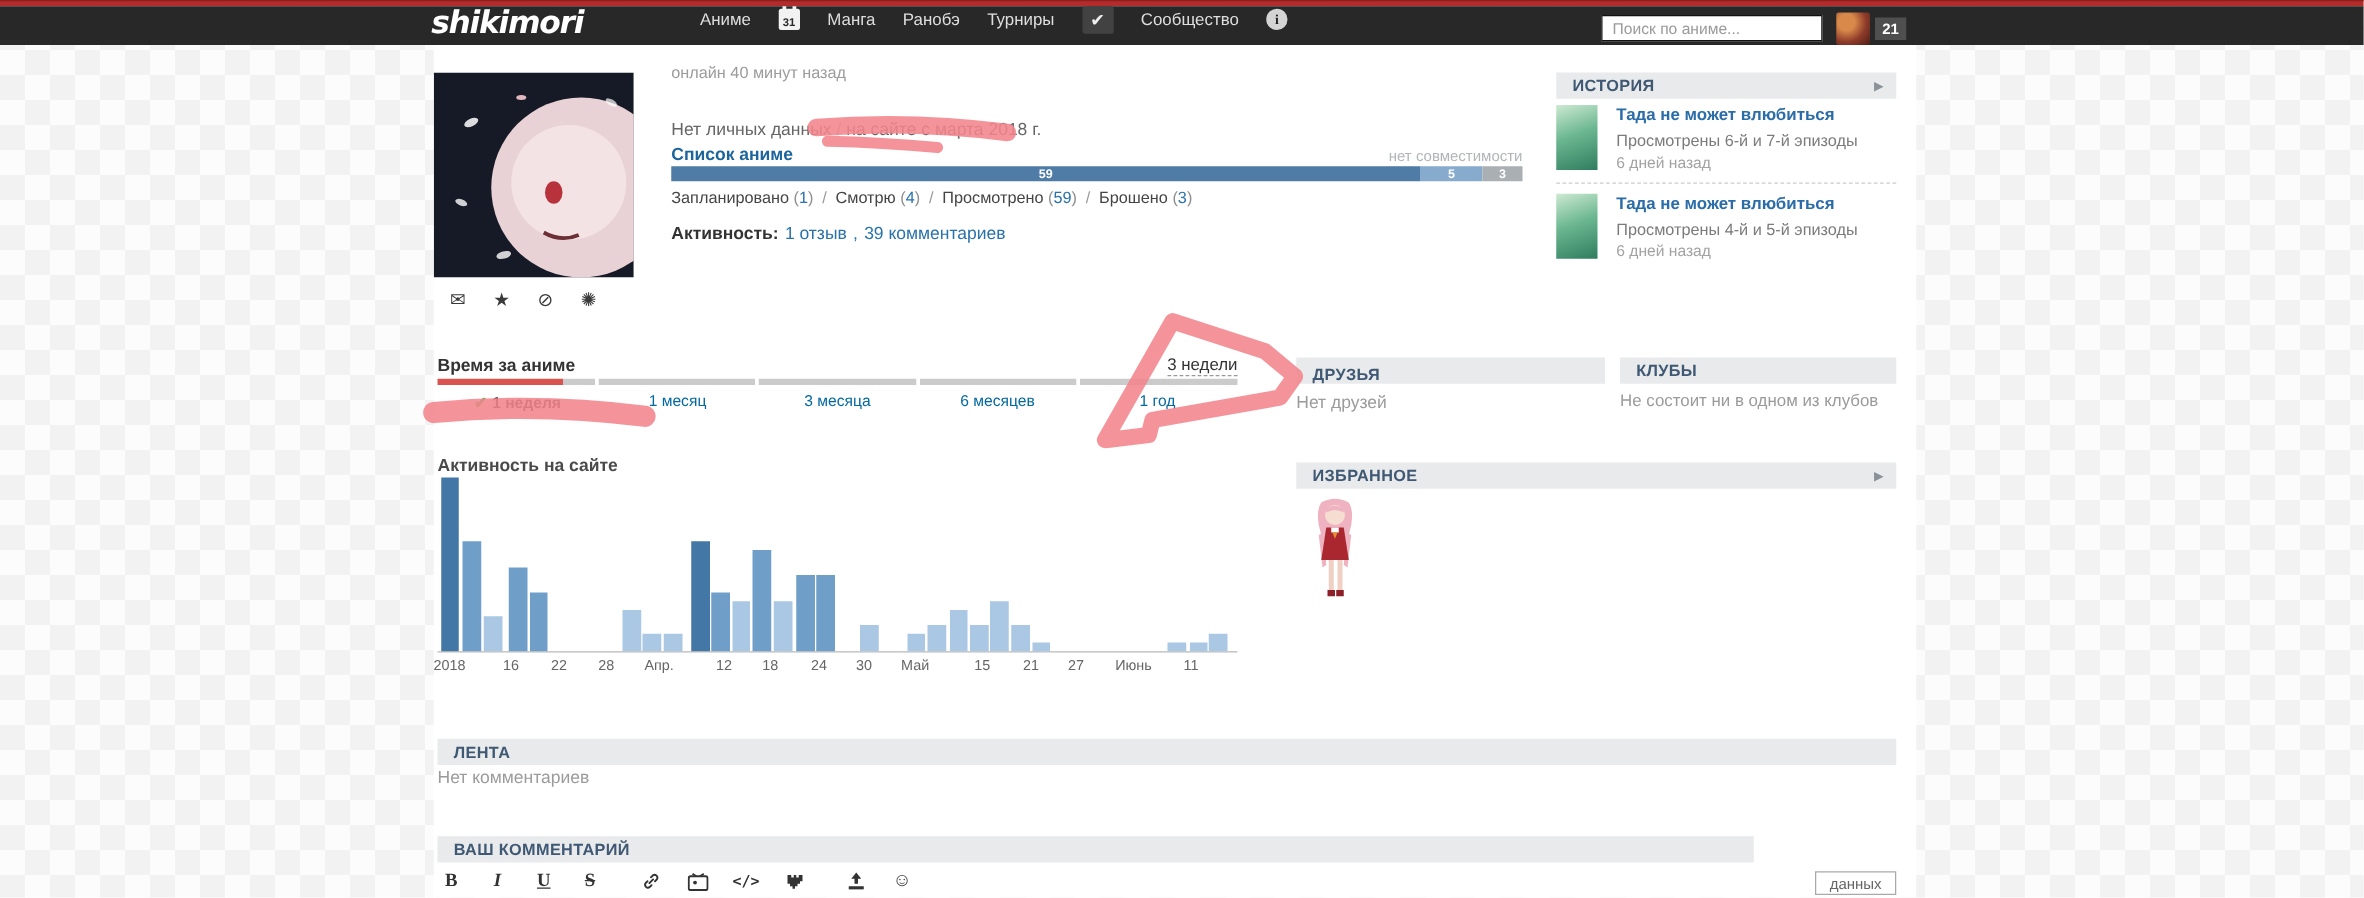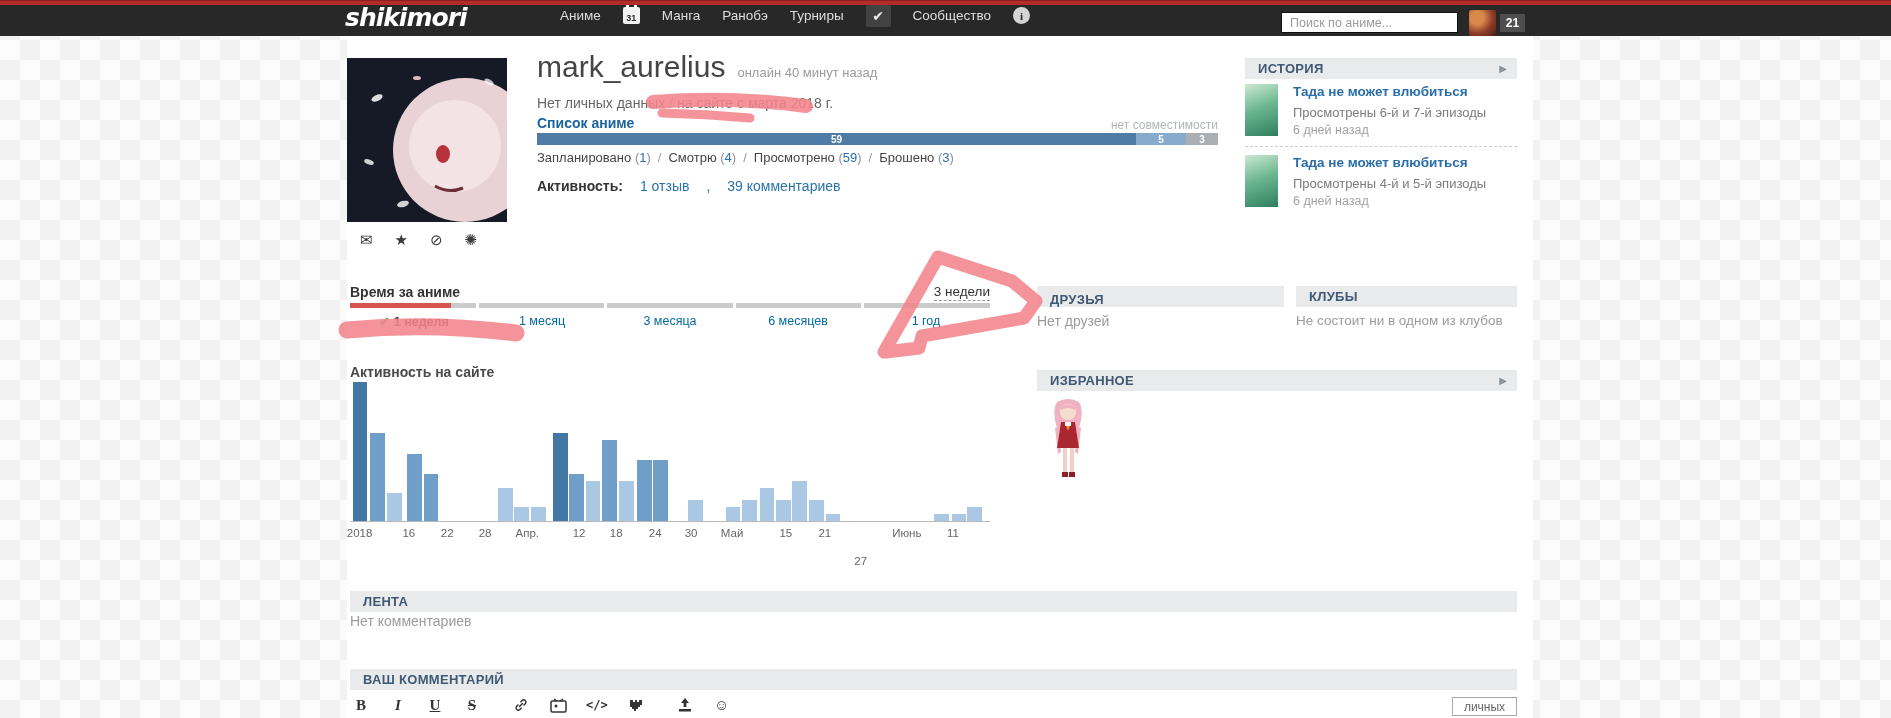--- a/index.html
+++ b/index.html
@@ -41,21 +41,21 @@
   .meta .sep{color:#aaa;margin:0 4px;}
   .listtitle{left:537px;top:115px;font-size:14px;font-weight:bold;color:#1b649c;cursor:pointer;}
   .compat{left:978px;top:118px;width:240px;text-align:right;font-size:12px;color:#b2b5b8;}
   .pbar{left:537px;top:133px;width:681px;height:12px;display:flex;}
   .pbar .seg{height:12px;display:flex;align-items:center;justify-content:center;color:#fff;font-size:10px;font-weight:bold;cursor:pointer;}
   .cats{left:537px;top:150px;font-size:13px;color:#454545;display:flex;gap:7px;align-items:center;}
   .cats .cat{cursor:pointer;}
   .cats .cnt{color:#2972ab;}
   .cats .par{color:#8f8f8f;}
   .cats .slash{color:#9a9a9a;}
-  .actline{left:537px;top:178px;font-size:14px;display:flex;gap:17px;}
+  .actline{left:537px;top:178px;font-size:14px;display:flex;gap:5px;}
   .actline b{color:#333;}
   .actline a{color:#2972ab;cursor:pointer;text-decoration:none;}
   .actline .comma{color:#2972ab;}
   .picons{left:360px;top:231px;display:flex;gap:22px;font-size:15px;color:#3a3a3a;}
   .picons span{cursor:pointer;}
 
   
   .ttitle{left:350px;top:284px;font-size:14px;font-weight:bold;color:#333;}
   .tsel{left:850px;top:284px;width:140px;text-align:right;font-size:13.5px;color:#333;}
   .tsel span{border-bottom:1px dashed #999;cursor:pointer;padding-bottom:1px;}
@@ -77,21 +77,21 @@
 
   
   .secbar{height:21px;background:#e8eaeb;display:flex;align-items:center;justify-content:space-between;padding:0 10px 0 13px;}
   .secbar .stt{font-size:13px;font-weight:bold;color:#3f5874;letter-spacing:.3px;}
   .secbar .arr{color:#8a9299;font-size:10px;cursor:pointer;}
   .emptytxt{font-size:14px;color:#9b9b9b;}
 
   
   .feedbar{left:350px;top:591px;width:1167px;}
   .feedempty{left:350px;top:613px;}
-  .combar{left:350px;top:669px;width:1167px;}
+  .combar{left:350px;top:669px;width:1053px;}
   .toolbar{left:352px;top:694px;display:flex;align-items:center;gap:19px;height:22px;}
   .toolbar .tb{min-width:18px;height:20px;display:flex;align-items:center;justify-content:center;
                font:600 15px "Liberation Serif",serif;color:#333;cursor:pointer;}
   .tb.italic{font-style:italic;} .tb.underline{text-decoration:underline;} .tb.strike{text-decoration:line-through;}
   .tb.code{font:600 12px "DejaVu Sans Mono",monospace;}
   .tb svg{display:block;}
   .tb.gap{margin-left:12px;}
   .offtop{left:1452px;top:697px;width:65px;height:19px;border:1px solid #a9a9a9;background:#fff;color:#666;
           font-size:12px;display:flex;align-items:center;justify-content:center;cursor:pointer;}
 
@@ -145,21 +145,20 @@
   <ellipse cx="96" cy="96" rx="7" ry="9" fill="#b8323c"></ellipse>
   <path d="M88 128 q14 8 28 2" stroke="#6b2f35" stroke-width="3" fill="none"></path>
   <ellipse cx="30" cy="40" rx="6" ry="3" fill="#fff" opacity=".85" transform="rotate(-25 30 40)"></ellipse>
   <ellipse cx="22" cy="104" rx="5" ry="2.5" fill="#fff" opacity=".8" transform="rotate(20 22 104)"></ellipse>
   <ellipse cx="56" cy="146" rx="6" ry="3" fill="#fff" opacity=".8" transform="rotate(-15 56 146)"></ellipse>
   <ellipse cx="142" cy="24" rx="5" ry="2.5" fill="#fff" opacity=".7" transform="rotate(30 142 24)"></ellipse>
   <ellipse cx="70" cy="20" rx="4" ry="2" fill="#f7c9d4" opacity=".9"></ellipse>
 </svg>
 
 <div class="abs uname">
-  <span>mark_aurelius</span>
   <small>онлайн 40 минут назад</small>
 </div>
 
 <div class="abs meta">
   <span>Нет личных данных</span><span class="sep">/</span><span>на сайте с марта 2018 г.</span>
 </div>
 
 <a class="abs listtitle">Список аниме</a>
 <div class="abs compat">нет совместимости</div>
 
@@ -247,21 +246,21 @@
     <span style="left: 15.2%;">22</span>
     <span style="left: 21.1%;">28</span>
     <span style="left: 27.7%;">Апр.</span>
     <span style="left: 35.8%;">12</span>
     <span style="left: 41.6%;">18</span>
     <span style="left: 47.7%;">24</span>
     <span style="left: 53.3%;">30</span>
     <span style="left: 59.7%;">Май</span>
     <span style="left: 68.1%;">15</span>
     <span style="left: 74.2%;">21</span>
-    <span style="left: 79.8%; margin-top: 28px;">27</span>
+    <span style="left: 79.8%;">27</span>
     <span style="left: 87%; text-align: center;">Июнь</span>
     <span style="left: 94.2%;">11</span>
   </div>
 
 <div class="abs secbar feedbar">
   <span class="stt">ЛЕНТА</span>
 </div>
 <div class="abs emptytxt feedempty">Нет комментариев</div>
 
 <div class="abs secbar combar">
@@ -291,21 +290,21 @@
       </svg>
   </span>
   <span class="tb gap">
     <svg width="16" height="16" viewBox="0 0 16 16">
         <path d="M8 1 l4 5 h-2.6 v4 H6.6 V6 H4 Z" fill="#333"></path>
         <rect x="2" y="12" width="12" height="2.5" fill="#333"></rect>
       </svg>
   </span>
   <span class="tb">☺</span>
 </div>
-<div class="abs offtop">личных</div>
+<div class="abs offtop">данных</div>
 
 <div class="abs secbar histbar">
   <span class="stt">ИСТОРИЯ</span>
   <span class="arr">▶</span>
 </div>
 
 <div class="hitem">
   <div class="thumb abs" style="left:1245px;top:84px"></div>
   <a class="ht" style="top:84px">Тада не может влюбиться</a>
   <div class="hs" style="top:105px">Просмотрены 6-й и 7-й эпизоды</div>

